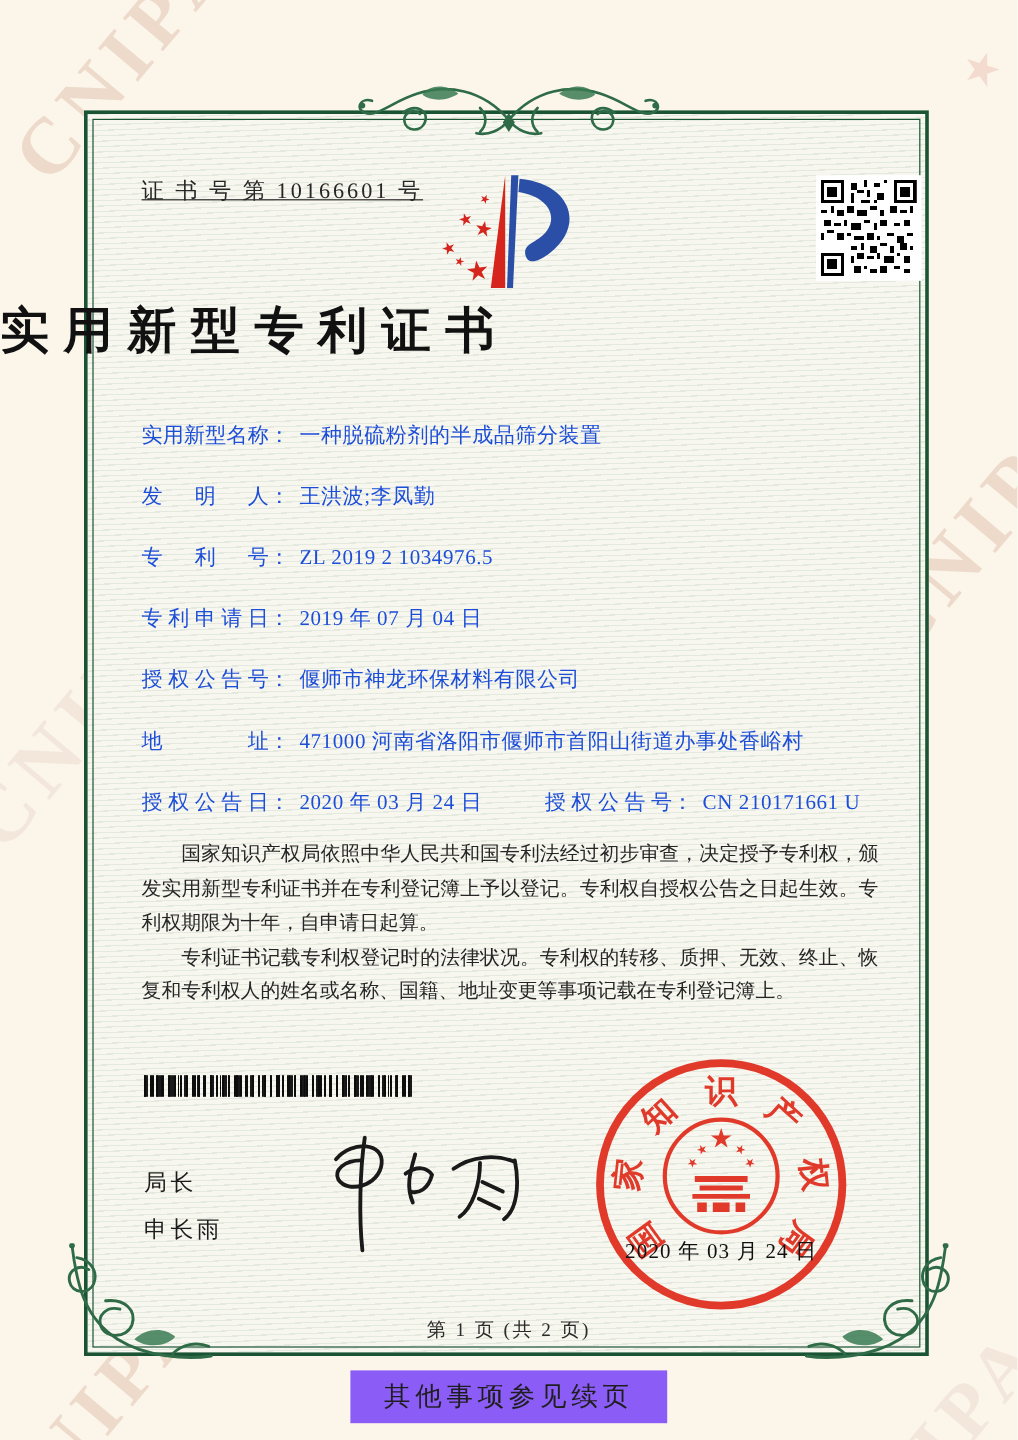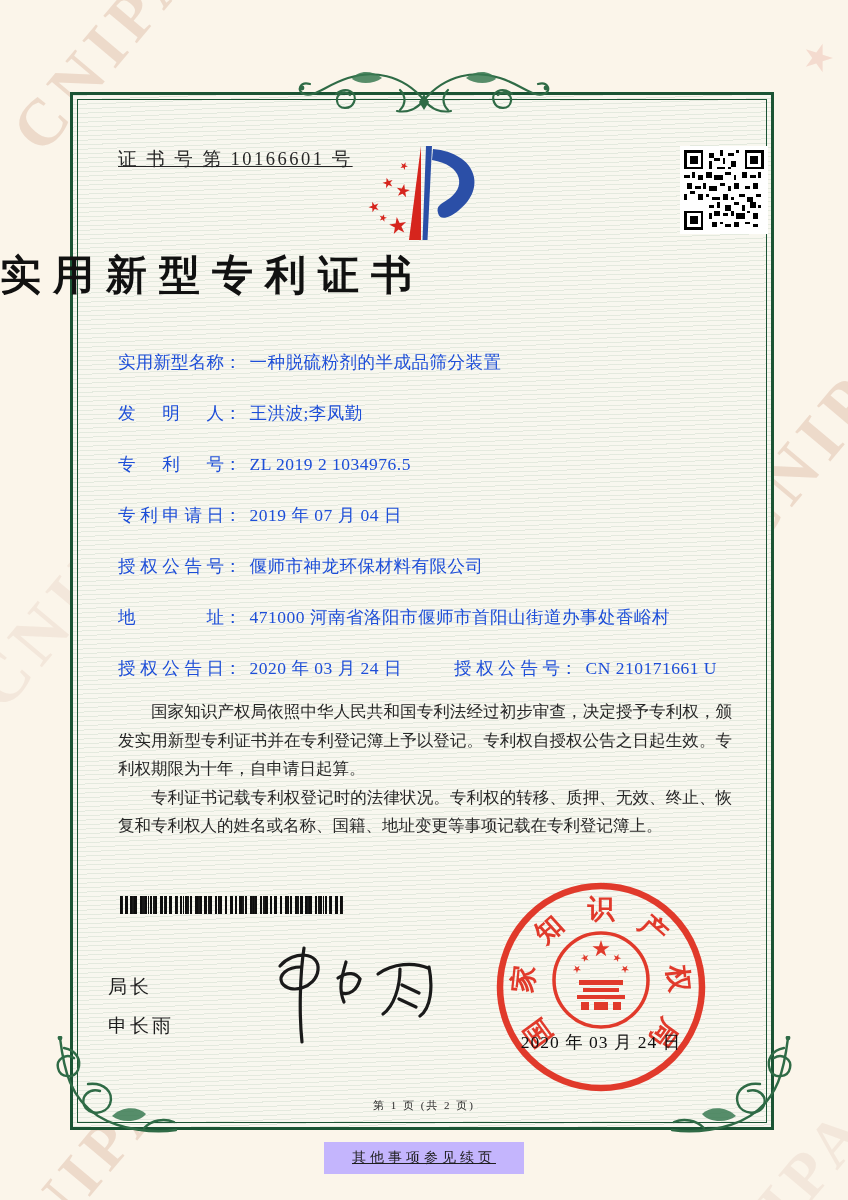--- a/index.html
+++ b/index.html
@@ -50,31 +50,31 @@
     font-size:16.5px; line-height:1.73; color:#262626; text-align:justify;
   }
   .body-text p{margin:0; text-indent:2em;}
   .barcode{
     position:absolute; left:120px; top:896px; width:224px; height:18px;
     background-image:
       repeating-linear-gradient(90deg,#0d0d0d 0 2px,rgba(0,0,0,0) 2px 5px),
       repeating-linear-gradient(90deg,#0d0d0d 0 1px,rgba(0,0,0,0) 1px 7px),
       repeating-linear-gradient(90deg,rgba(13,13,13,.95) 0 3px,rgba(0,0,0,0) 3px 11px);
   }
-  .signer{position:absolute; left:108px; top:968px; font-size:19px; color:#1c1c1c; line-height:2.05; letter-spacing:3px;}
+  .signer{position:absolute; left:120px; top:968px; font-size:19px; color:#1c1c1c; line-height:2.05; letter-spacing:3px;}
   .signature{position:absolute; left:242px; top:942px;}
   .seal{position:absolute; left:490px; top:876px; width:222px; height:222px; opacity:.93; mix-blend-mode:multiply;}
   .seal-date{
     position:absolute; left:498px; top:1030px; width:206px; text-align:center;
     font-size:17.5px; color:#101010; z-index:4; letter-spacing:1px; white-space:nowrap;
   }
-  .page-num{position:absolute; left:0; top:1098px; width:100%; text-align:center; font-size:11px; letter-spacing:2px; color:#2a2a2a;}
+  .page-num{position:absolute; left:0; top:1098px; width:100%; text-align:center; font-size:16px; letter-spacing:2px; color:#2a2a2a;}
   .cont-note{
     position:absolute; left:50%; top:1142px; transform:translateX(-50%);
-    background:#c4b5fd; padding:7px 28px; font-size:14px; letter-spacing:4px; color:#1e1e1e; white-space:nowrap;text-decoration:underline;
+    background:#8b5cf6; padding:7px 28px; font-size:22px; letter-spacing:4px; color:#1e1e1e; white-space:nowrap;
   }
 </style>
 </head>
 <body>
 
 <div class="page">
 
   <svg width="0" height="0" style="position:absolute">
     <defs>
       <path id="star" d="M0,-1 L0.2245,-0.309 L0.9511,-0.309 L0.3633,0.118 L0.5878,0.809 L0,0.382 L-0.5878,0.809 L-0.3633,0.118 L-0.9511,-0.309 L-0.2245,-0.309 Z"></path>

